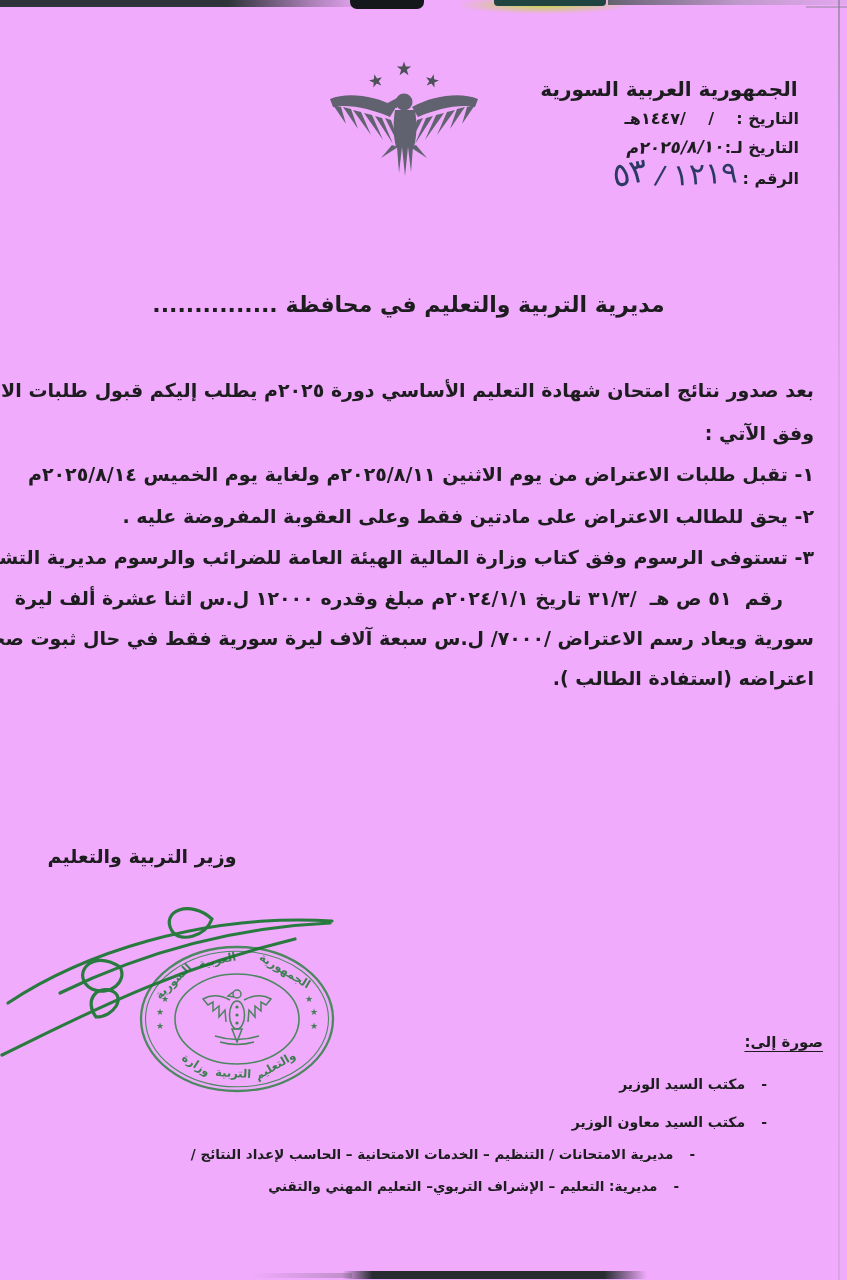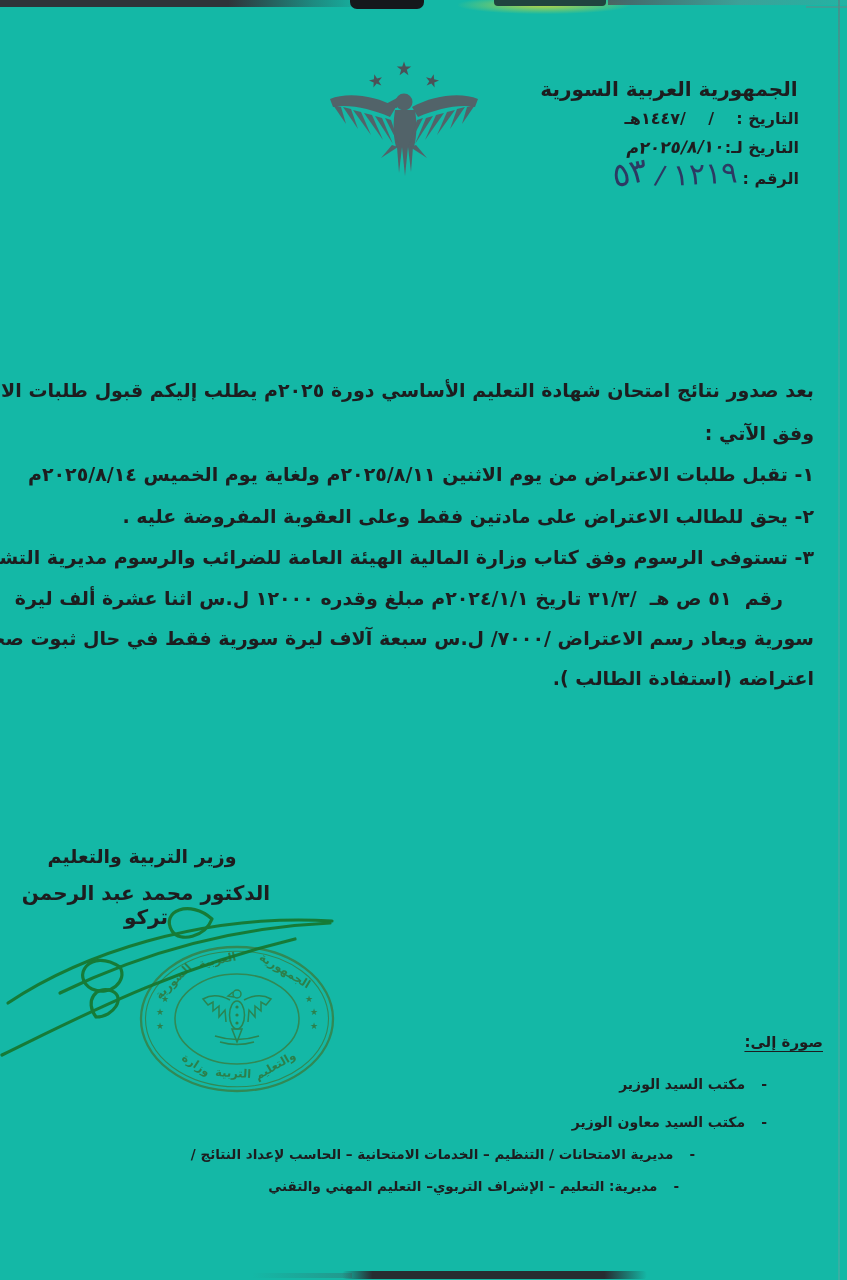--- a/index.html
+++ b/index.html
@@ -1,17 +1,17 @@
 <!DOCTYPE html>
 <html lang="ar"><head>
 <meta charset="utf-8">
 <style>
   html,body{margin:0;padding:0;}
   body{background:#9a9a9a;font-family:"DejaVu Sans",sans-serif;}
-  #page{position:relative;width:847px;height:1280px;margin:0 auto;background:#14b8a6;overflow:hidden;}
+  #page{position:relative;width:847px;height:1280px;margin:0 auto;background:#f0abfc;overflow:hidden;}
   .abs{position:absolute;}
   .rtl{direction:rtl;unicode-bidi:embed;}
   .ink{color:#1d1d1f;}
   .b{font-weight:700;}
   .nowrap{white-space:nowrap;}
 
   
   .top-edge-1{left:0;top:0;width:368px;height:7px;background:linear-gradient(90deg,#2f343a 0 62%,rgba(47,52,58,.35) 85%,rgba(47,52,58,0));}
   .top-edge-blob{left:350px;top:0;width:74px;height:9px;background:#15181b;border-radius:0 0 7px 7px;}
   .top-edge-glow{left:458px;top:-4px;width:172px;height:18px;background:radial-gradient(ellipse at center,rgba(198,216,62,.95),rgba(198,216,62,0) 72%);}
@@ -102,32 +102,32 @@
     <div class="meta b">التاريخ :&nbsp;&nbsp;&nbsp;&nbsp;/&nbsp;&nbsp;&nbsp;&nbsp;/١٤٤٧هـ</div>
     <div class="meta b nowrap">
       <span>التاريخ لـ:</span><span class="hand-date">٢٠٢٥/٨/١٠م</span>
     </div>
     <div class="meta b nowrap num-line">
       <span>الرقم :</span>
       <span class="hand-num"><span class="n-main">١٢١٩</span><span class="n-sep">/</span><span class="n-part">٥٣</span></span>
     </div>
   </div>
 
+  <div id="title" class="abs rtl ink b">مديرية التربية والتعليم في محافظة ...............</div>
 
   <div class="abs rtl ink b bl nowrap" style="right:33px;top:375px">بعد صدور نتائج امتحان شهادة التعليم الأساسي دورة ٢٠٢٥م يطلب إليكم قبول طلبات الاعتراض</div>
   <div class="abs rtl ink b bl nowrap" style="right:33px;top:418px">وفق الآتي :</div>
   <div class="abs rtl ink b bl nowrap" style="right:33px;top:459px">١- تقبل طلبات الاعتراض من يوم الاثنين ٢٠٢٥/٨/١١م ولغاية يوم الخميس ٢٠٢٥/٨/١٤م</div>
   <div class="abs rtl ink b bl nowrap" style="right:33px;top:501px">٢- يحق للطالب الاعتراض على مادتين فقط وعلى العقوبة المفروضة عليه .</div>
   <div class="abs rtl ink b bl nowrap" style="right:33px;top:542px">٣- تستوفى الرسوم وفق كتاب وزارة المالية الهيئة العامة للضرائب والرسوم مديرية التشريع الضريبي</div>
   <div class="abs rtl ink b bl nowrap" style="right:64px;top:583px">رقم&nbsp;&nbsp;٥١ ص هـ&nbsp;&nbsp;/٣١/٣ تاريخ ٢٠٢٤/١/١م مبلغ وقدره ١٢٠٠٠ ل.س اثنا عشرة ألف ليرة</div>
   <div class="abs rtl ink b bl nowrap" style="right:33px;top:623px">سورية ويعاد رسم الاعتراض /٧٠٠٠/ ل.س سبعة آلاف ليرة سورية فقط في حال ثبوت صحة</div>
   <div class="abs rtl ink b bl nowrap" style="right:33px;top:663px">اعتراضه (استفادة الطالب ).</div>
 
   <div id="sig-title" class="abs rtl ink b">وزير التربية والتعليم</div>
-  <div id="sig-name" class="abs rtl ink b">الدكتور محمد عبد الرحمن تركو</div>
 
   <svg class="abs" style="left:120px;top:930px" width="240" height="178" viewBox="0 0 240 178">
     <g stroke="#35834a" fill="none" opacity="0.88">
       <ellipse cx="117" cy="89" rx="96" ry="72" stroke-width="2.3"></ellipse>
       <ellipse cx="117" cy="89" rx="91.5" ry="67.8" stroke-width="1.1"></ellipse>
       <ellipse cx="117" cy="89" rx="62" ry="45" stroke-width="1.6"></ellipse>
     </g>
     <g fill="#2f7b43" font-family="DejaVu Sans, sans-serif" font-weight="700" font-size="11.5" text-anchor="middle" opacity="0.92">
       <text transform="translate(163,44) rotate(31)">الجمهورية</text>
       <text transform="translate(98,34) rotate(-12)">العربية</text>

